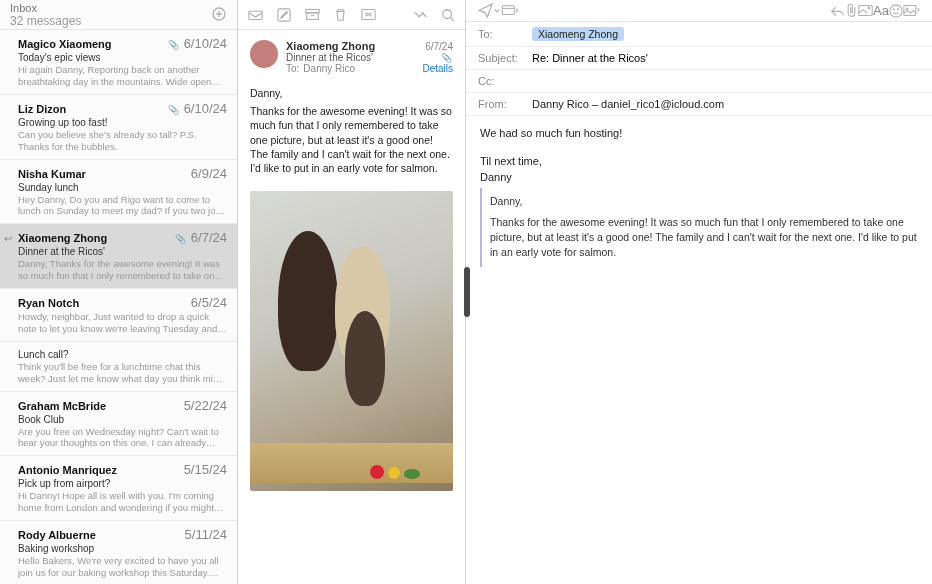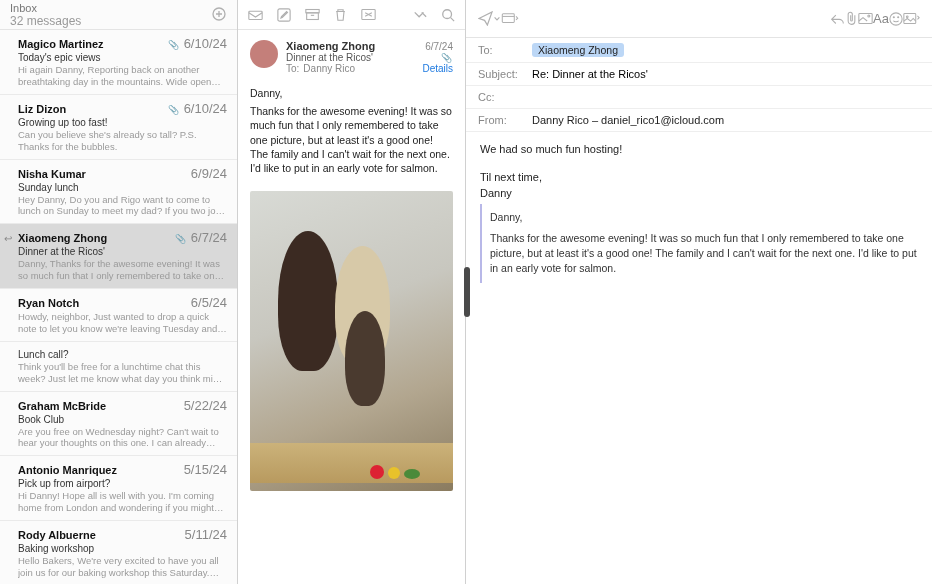--- a/index.html
+++ b/index.html
@@ -61,21 +61,21 @@
 .p1 { width: 60px; height: 140px; left: 28px; top: 40px; background: #3b2a22; border-radius: 28px 28px 14px 14px; }
 .p2 { width: 55px; height: 120px; left: 85px; top: 55px; background: #d7c9a8; border-radius: 26px 26px 12px 12px; }
 .p3 { width: 40px; height: 95px; left: 95px; top: 120px; background: #4a3a2f; border-radius: 20px 20px 10px 10px; }
 .c2-image .counter { position: absolute; bottom: 8px; width: 100%; height: 40px; background: linear-gradient(#cbb27a, #b89a5f); }
 .c2-image .veg { position: absolute; bottom: 12px; border-radius: 50%; }
 .v1 { width: 14px; height: 14px; left: 120px; background: #d23; }
 .v2 { width: 12px; height: 12px; left: 138px; background: #e8c22a; }
 .v3 { width: 16px; height: 10px; left: 154px; background: #4a8a3a; border-radius: 40%; }
 
 
-.c3-toolbar { height: 38px; display: flex; align-items: center; gap: 0; padding: 0 12px; border-bottom: 1px solid #e4e4e4; }
+.c3-toolbar { height: 22px; display: flex; align-items: center; gap: 0; padding: 0 12px; border-bottom: 1px solid #e4e4e4; }
 
 
 .compose-field { display: flex; align-items: center; padding: 5px 12px; border-bottom: 1px solid #eee; font-size: 11px; gap: 6px; }
 .compose-field .lbl { color: #888; width: 48px; }
 .compose-field .val { flex: 1; color: #222; }
 .compose-field input { border: none; outline: none; font: inherit; width: 100%; background: transparent; }
 .pill { background: #bcd7f6; border-radius: 3px; padding: 1px 6px; font-size: 10.5px; color: #222; }
 
 
 .c3-body { padding: 10px 14px; font-size: 11px; line-height: 1.45; color: #222; }
@@ -97,21 +97,21 @@
     <span class="icon">
       <svg width="16" height="16" viewBox="0 0 16 16" fill="none" stroke="currentColor" stroke-width="1.3">
           <circle cx="8" cy="8" r="6"></circle>
           <path d="M5 8h6M8 5v6"></path>
         </svg>
     </span>
   </div>
   <div class="msg-list" id="msg-list">
       <div class="msg-item">
         <div class="msg-row1">
-          <span class="msg-from">Magico Martinez</span>
+          <span class="msg-from">Magico Xiaomeng</span>
           <span class="msg-attach">📎</span>
           <span class="msg-date">6/10/24</span>
         </div>
         <div class="msg-subj">Today's epic views</div>
         <div class="msg-prev">Hi again Danny, Reporting back on another breathtaking day in the mountains. Wide open skies, a gentle breeze, and a feeli…</div>
       </div>
       <div class="msg-item">
         <div class="msg-row1">
           <span class="msg-from">Liz Dizon</span>
           <span class="msg-attach">📎</span>

